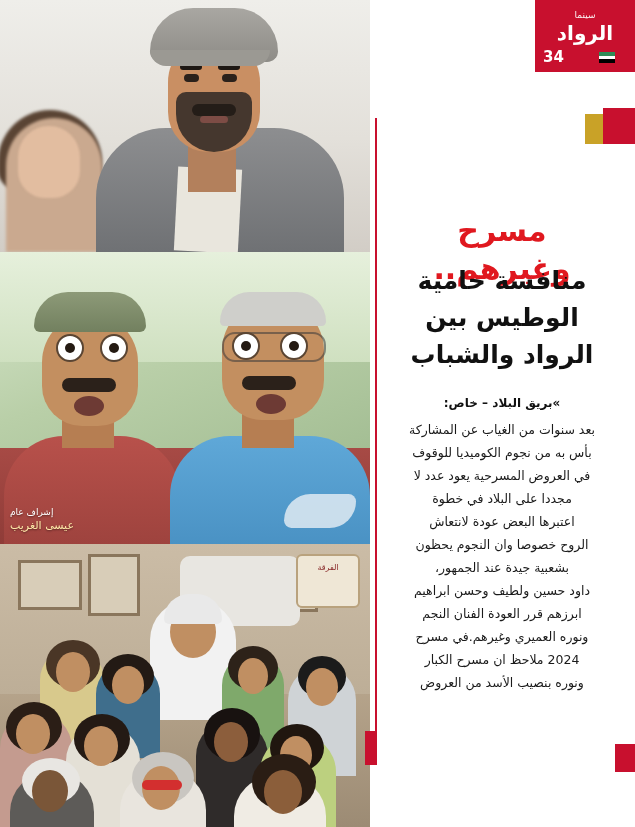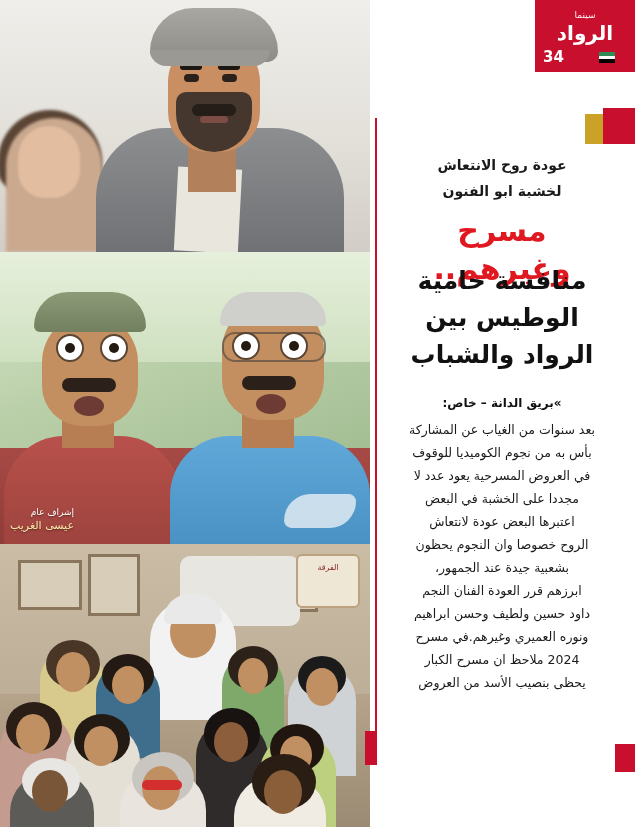--- a/index.html
+++ b/index.html
@@ -225,21 +225,21 @@
     width: 72px; height: 34px;
     background: #dfeaf2; border-radius: 36px 10px 36px 10px;
     opacity: .85;
   }
   .p2-sign {
     position: absolute;
     left: 10px; bottom: 12px;
     color: #ffffff;
     font-size: 9px;
     line-height: 13px;
-    text-align: right;
+    text-align: left;
     text-shadow: 0 1px 2px rgba(0,0,0,.45);
   }
   .p2-sign .sig {
     color: #ffe9a8;
     font-size: 11px;
   }
 
   
   .photo-3 { top: 544px; height: 283px; }
   .p3-bg {
@@ -556,46 +556,42 @@
     <div class="masthead">
       <div class="small">سينما</div>
       <div class="brand">الرواد</div>
       <div class="num">34</div>
       <div class="flag"></div>
     </div>
 
     <div class="corner-mark"></div>
     <div class="vrule"></div>
 
-    <div class="kicker">
-      <div>عودة روح الانتعاش</div>
-      <div>لخشبة ابو الفنون</div>
-    </div>
 
     <div class="title-red">مسرح وغيرهم..</div>
 
     <div class="title-black">
       <div>منافسة حامية</div>
       <div>الوطيس بين</div>
       <div>الرواد والشباب</div>
     </div>
 
-    <div class="byline">»بريق الدانة – خاص:</div>
+    <div class="byline">»بريق البلاد – خاص:</div>
 
     <div class="body-text">
       <div>بعد سنوات من الغياب عن المشاركة</div>
       <div>بأس به من نجوم الكوميديا للوقوف</div>
       <div>في العروض المسرحية يعود عدد لا</div>
-      <div>مجددا على الخشبة في البعض</div>
+      <div>مجددا على البلاد في خطوة</div>
       <div>اعتبرها البعض عودة لانتعاش</div>
       <div>الروح خصوصا وان النجوم يحظون</div>
       <div>بشعبية جيدة عند الجمهور،</div>
+      <div>داود حسين ولطيف وحسن ابراهيم</div>
       <div>ابرزهم قرر العودة الفنان النجم</div>
-      <div>داود حسين ولطيف وحسن ابراهيم</div>
       <div>ونوره العميري وغيرهم.في مسرح</div>
       <div>2024 ملاحظ ان مسرح الكبار</div>
-      <div>يحظى بنصيب الأسد من العروض</div>
+      <div>ونوره بنصيب الأسد من العروض</div>
     </div>
 
     <div class="bottom-block"></div>
     <div class="bottom-block2"></div>
   </div>
 </div>
 
 </body></html>

